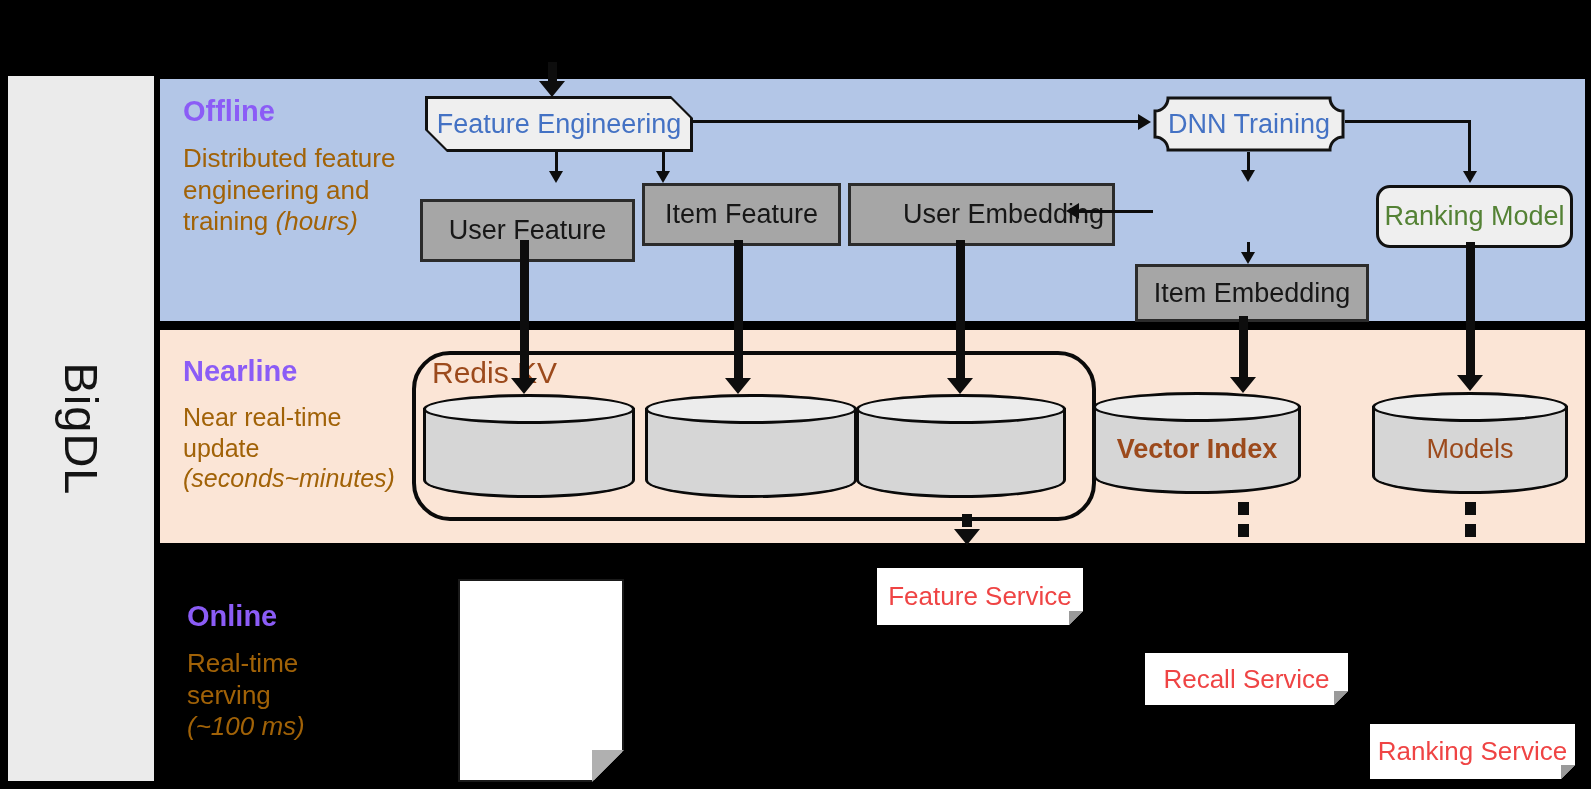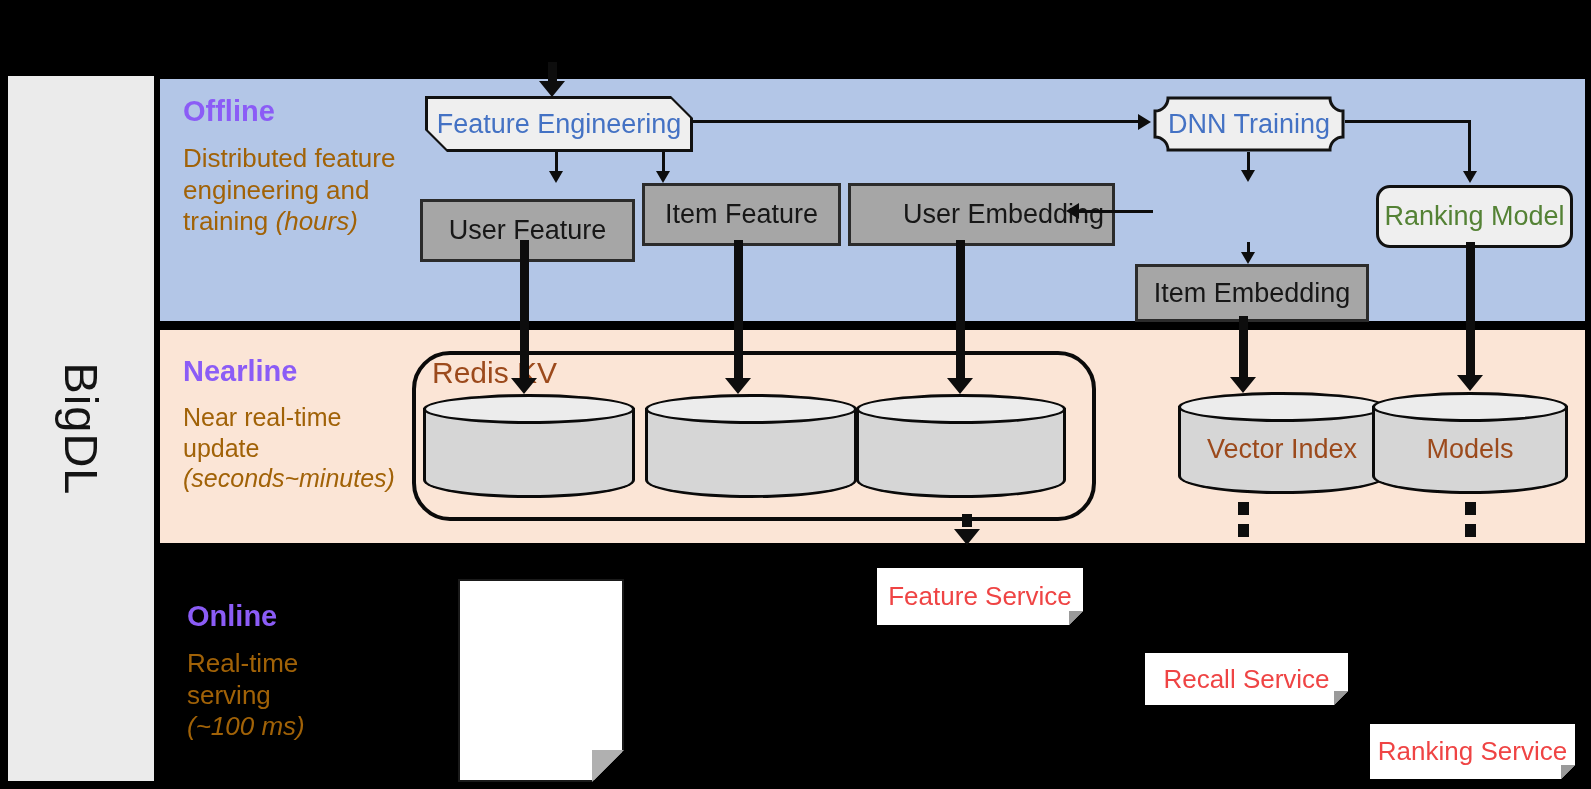--- a/index.html
+++ b/index.html
@@ -107,21 +107,21 @@
       <div class="c-top"></div>
   </div>
   <div class="cyl" style="left:645px;top:394px;width:212px;height:104px;">
     <div class="c-body"></div>
       <div class="c-top"></div>
   </div>
   <div class="cyl" style="left:856px;top:394px;width:210px;height:104px;">
     <div class="c-body"></div>
       <div class="c-top"></div>
   </div>
-  <div class="cyl" style="left:1178px;top:392px;width:208px;height:102px;">
+  <div class="cyl" style="left:1093px;top:392px;width:208px;height:102px;font-weight:bold;">
     <div class="c-body"></div>
       <div class="c-top"></div>
     <div class="c-label">Vector Index</div>
   </div>
   <div class="cyl" style="left:1372px;top:392px;width:196px;height:102px;">
     <div class="c-body"></div>
       <div class="c-top"></div>
     <div class="c-label">Models</div>
   </div>
 

